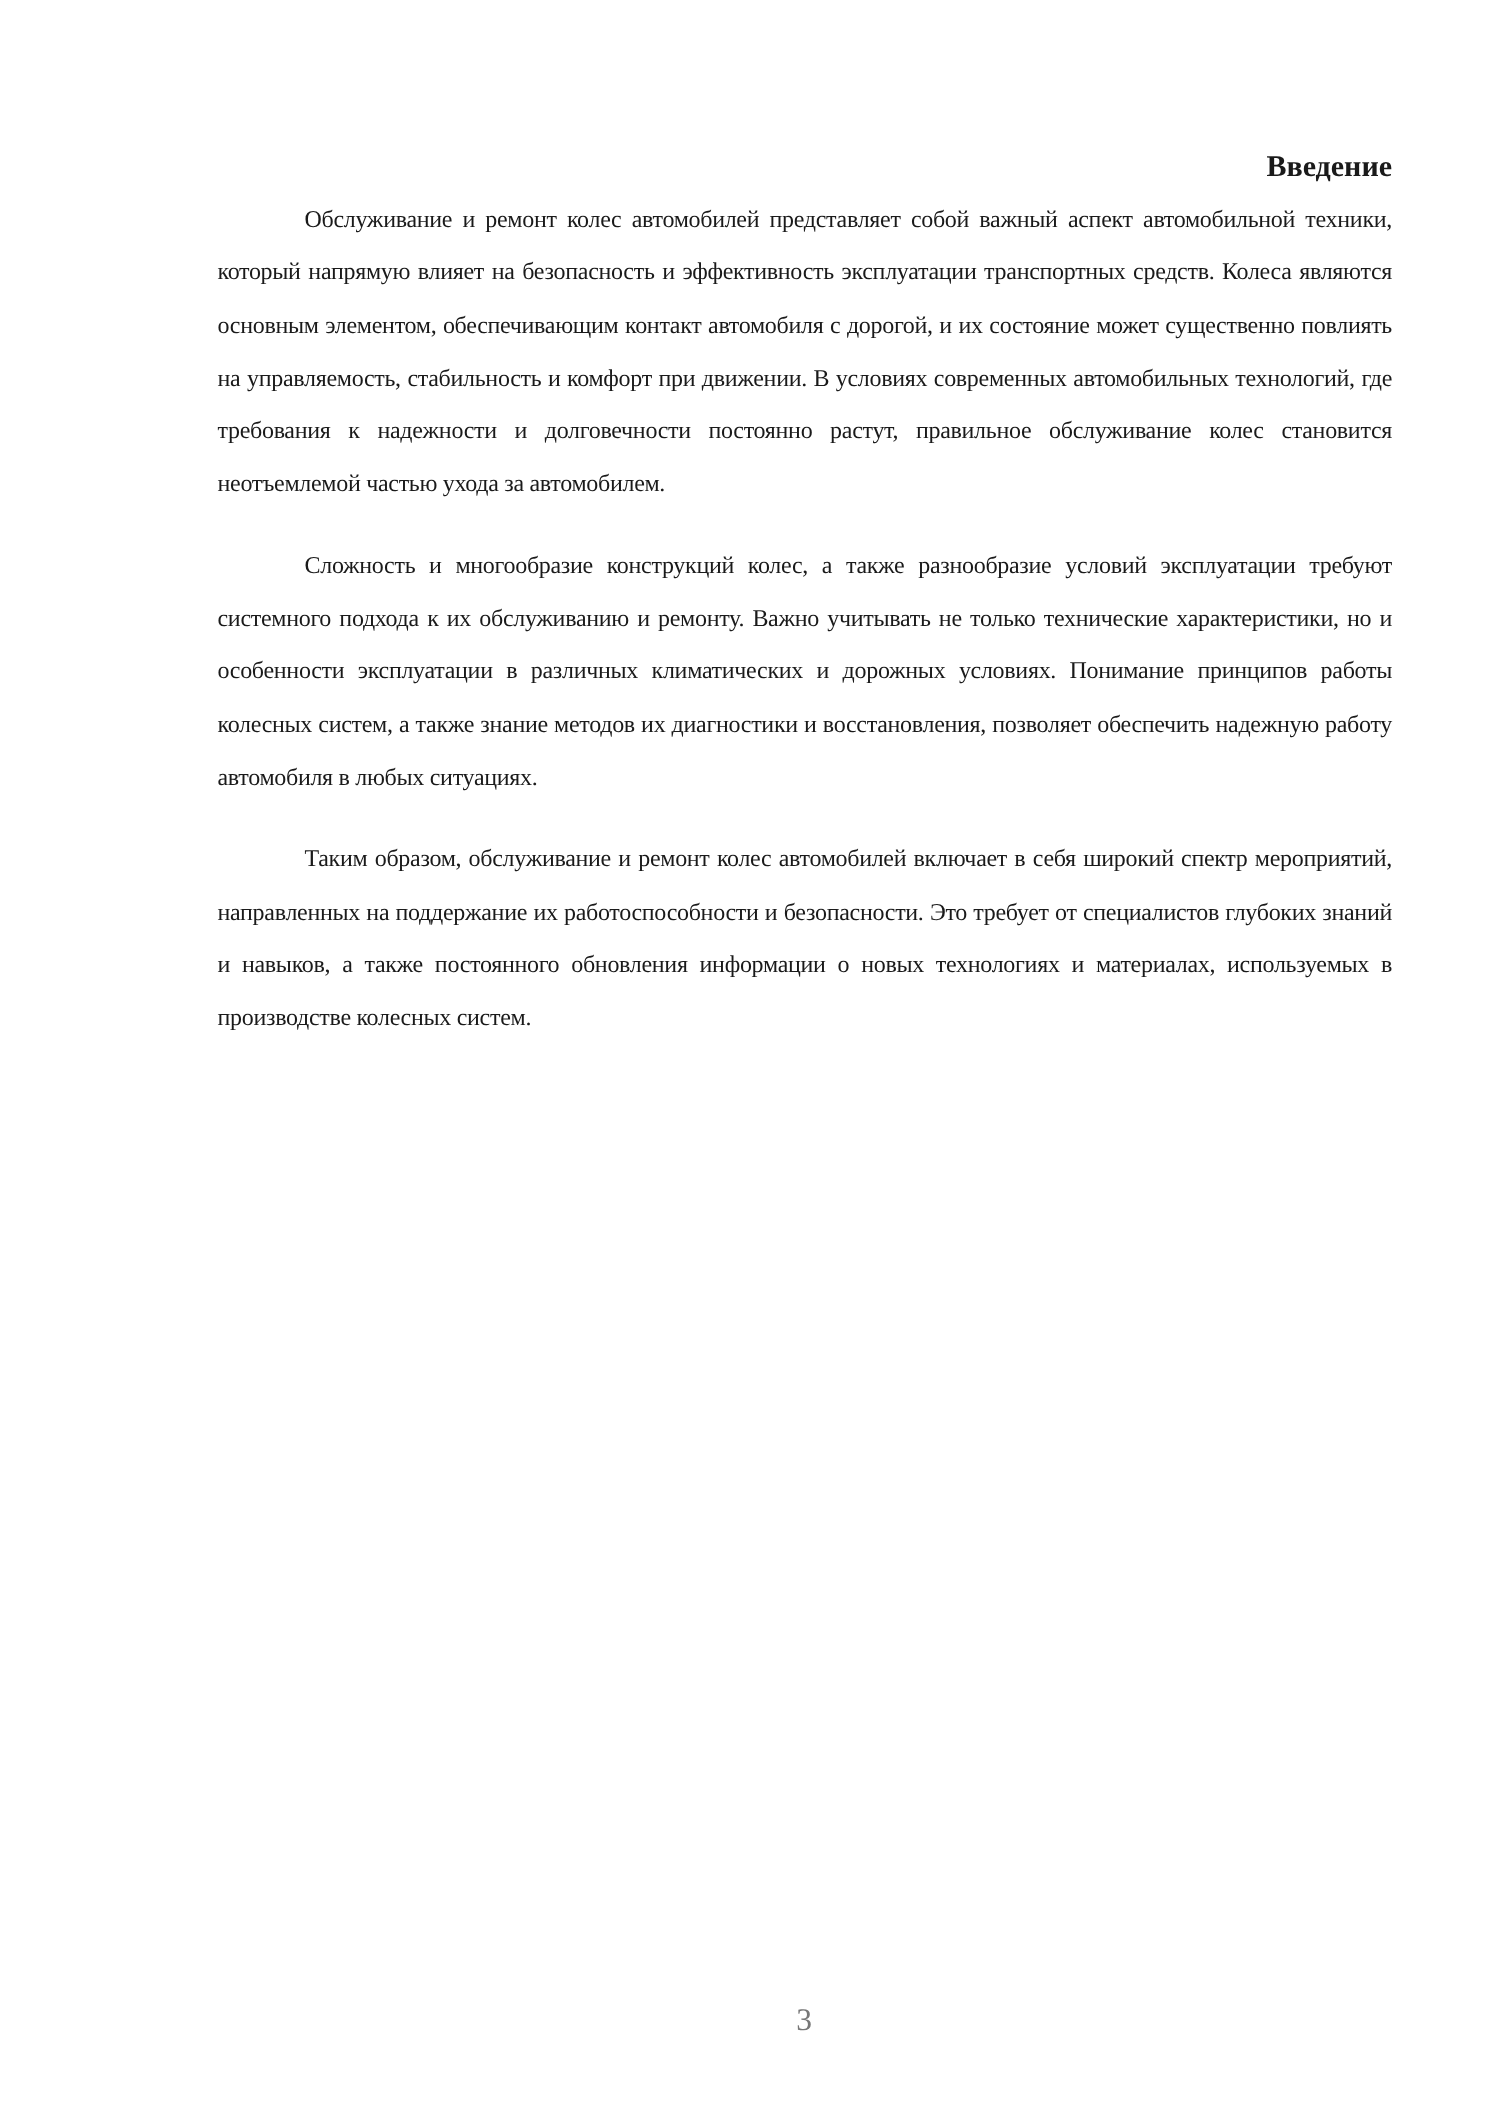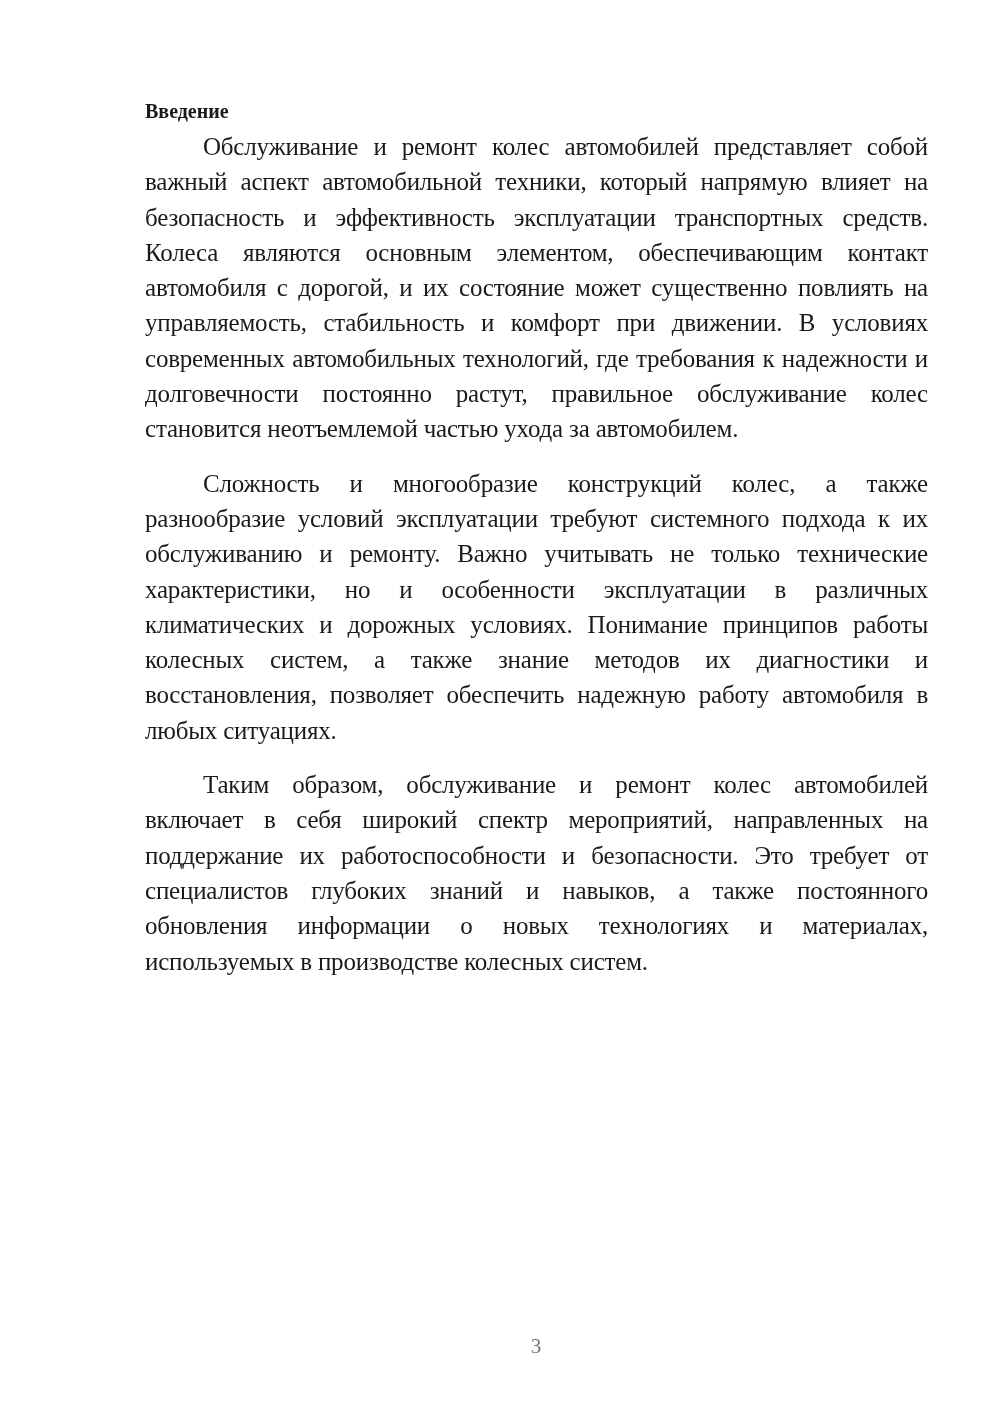--- a/index.html
+++ b/index.html
@@ -22,29 +22,29 @@
     }
     .content {
       position: absolute;
       left: 145px;
       top: 95px;
       width: 783px;
       font-family: "Liberation Serif", serif;
       color: #1a1a1a;
     }
     .title {
-      text-align: left;
+      text-align: right;
       font-weight: bold;
       font-size: 20px;
       line-height: 32px;
       margin: 0 0 2px 0;
       padding-left: 0px;
     }
     .para {
-      font-size: 25px;
+      font-size: 16px;
       line-height: 35.3px;
       text-align: justify;
       text-indent: 58px;
       margin: 0 0 19px 0;
       letter-spacing: -0.2px;
     }
     .page-number {
       position: absolute;
       left: 0;
       width: 1072px;

